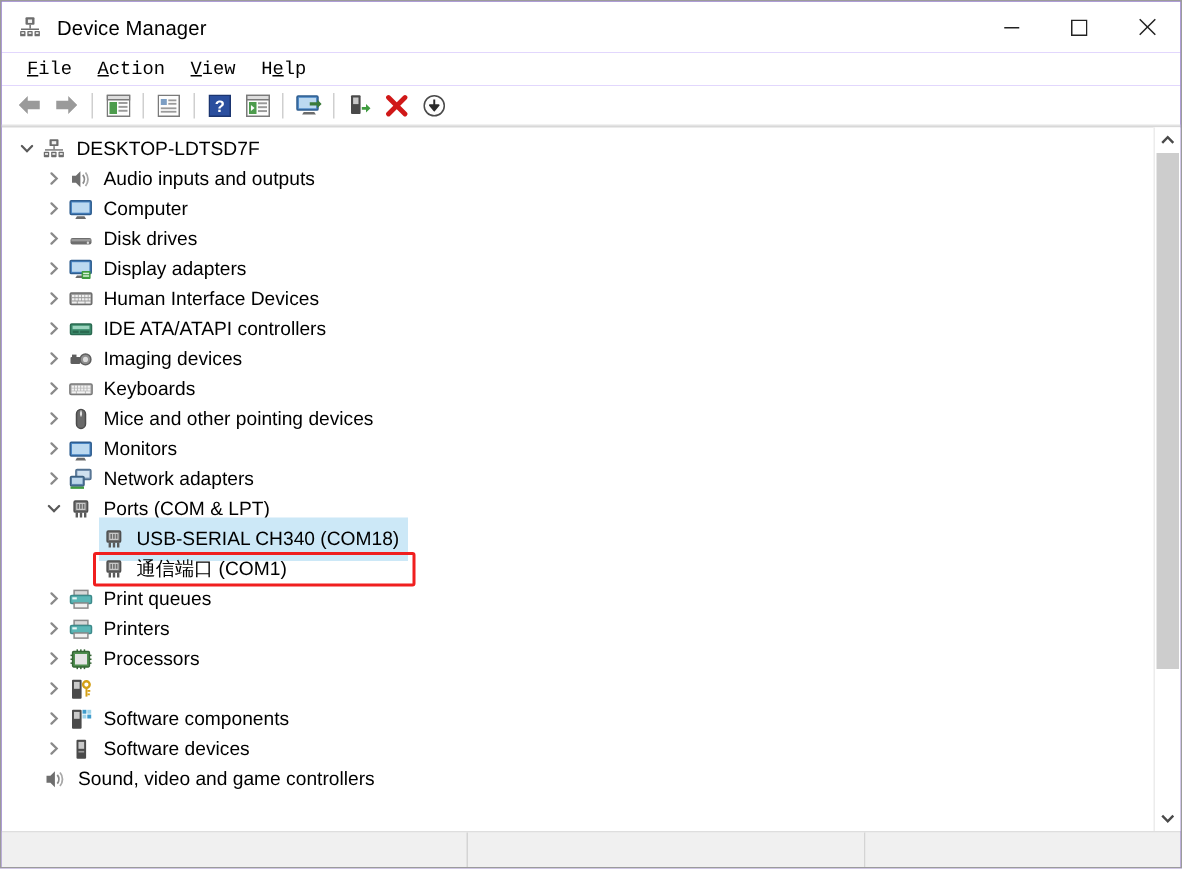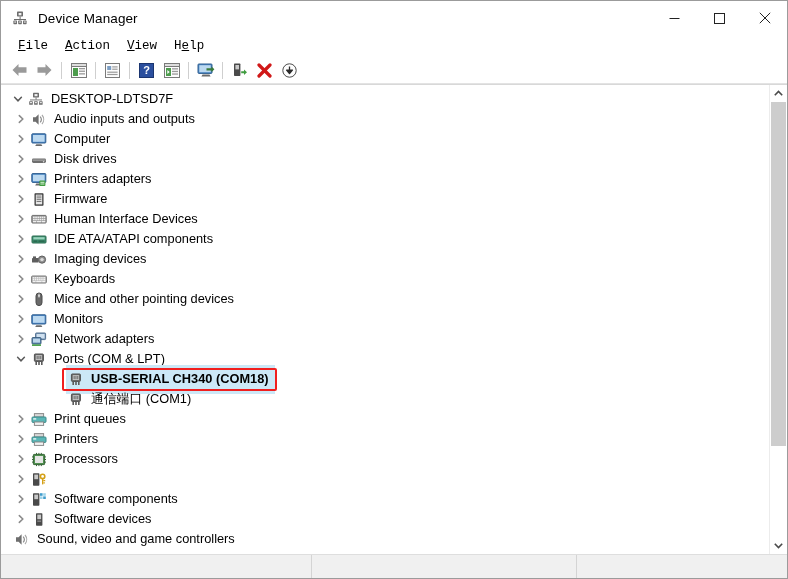--- a/index.html
+++ b/index.html
@@ -166,26 +166,25 @@
   }
   .node.selected {
     background: transparent;
   }
   .sel-bg {
     background: #cce8f7;
     display: flex;
     align-items: center;
     height: 29px;
     padding-right: 4px;
-    font-weight: bold;
   }
 
   
   .lvl0 { padding-left: 8px; }
-  .lvl1 { padding-left: 11px; }
+  .lvl1 { padding-left: 26px; }
   .lvl2 { padding-left: 48px; }
 
   
   .redbox {
     position: absolute;
     border: 2px solid #f01f1f;
     border-radius: 2px;
     pointer-events: none;
     box-sizing: border-box;
   }
@@ -464,41 +463,21 @@
               <span class="nicon">
                 <svg width="16" height="15" viewBox="0 0 16 15">
                   <rect x="0.8" y="1.6" width="14" height="8.8" rx="0.8" fill="#4a86c5" stroke="#2f5d8e"></rect>
                   <rect x="2" y="2.8" width="11.6" height="6.4" fill="#bcd9f0"></rect>
                   <path d="M5.3 11.6 L10.3 11.6 L11.4 13.4 L4.2 13.4 Z" fill="#6b6b6b"></path>
                   <rect x="8.4" y="8.6" width="6" height="5.4" rx="0.7" fill="#3f9c3f"></rect>
                   <rect x="9.4" y="9.8" width="4" height="1" fill="#d9f0d9"></rect>
                   <rect x="9.4" y="11.5" width="4" height="1" fill="#d9f0d9"></rect>
                 </svg>
               </span>
-              <span class="nlabel">Printers adapters</span>
-            </span>
-          </div>
-          <div class="node lvl1">
-            <span class="chev">
-              <svg width="10" height="10" viewBox="0 0 10 10">
-                <path d="M3.3 1.6 L6.8 5 L3.3 8.4" fill="none" stroke="#8a8a8a" stroke-width="1.5" stroke-linecap="round"></path>
-              </svg>
-            </span>
-            <span style="display: flex; align-items: center;">
-              <span class="nicon">
-                <svg width="16" height="15" viewBox="0 0 16 15">
-                  <rect x="3.5" y="1.2" width="9" height="12.6" rx="0.7" fill="#3c3c3c"></rect>
-                  <rect x="4.8" y="2.6" width="6.4" height="9.8" fill="#e8e8e8"></rect>
-                  <rect x="5.6" y="3.6" width="4.8" height="0.9" fill="#6e6e6e"></rect>
-                  <rect x="5.6" y="5.4" width="4.8" height="0.9" fill="#6e6e6e"></rect>
-                  <rect x="5.6" y="7.2" width="4.8" height="0.9" fill="#6e6e6e"></rect>
-                  <rect x="5.6" y="9" width="4.8" height="0.9" fill="#6e6e6e"></rect>
-                </svg>
-              </span>
-              <span class="nlabel">Firmware</span>
+              <span class="nlabel">Display adapters</span>
             </span>
           </div>
           <div class="node lvl1">
             <span class="chev">
               <svg width="10" height="10" viewBox="0 0 10 10">
                 <path d="M3.3 1.6 L6.8 5 L3.3 8.4" fill="none" stroke="#8a8a8a" stroke-width="1.5" stroke-linecap="round"></path>
               </svg>
             </span>
             <span style="display: flex; align-items: center;">
               <span class="nicon">
@@ -534,21 +513,21 @@
             </span>
             <span style="display: flex; align-items: center;">
               <span class="nicon">
                 <svg width="16" height="15" viewBox="0 0 16 15">
                   <rect x="1" y="4" width="14" height="7" rx="0.8" fill="#3f8f6f" stroke="#2a6a50"></rect>
                   <rect x="2.4" y="5.2" width="11.2" height="2.2" fill="#9bd4be"></rect>
                   <rect x="2.4" y="8.4" width="4" height="1.6" fill="#2a6a50"></rect>
                   <rect x="7.4" y="8.4" width="6.2" height="1.6" fill="#2a6a50"></rect>
                 </svg>
               </span>
-              <span class="nlabel">IDE ATA/ATAPI components</span>
+              <span class="nlabel">IDE ATA/ATAPI controllers</span>
             </span>
           </div>
           <div class="node lvl1">
             <span class="chev">
               <svg width="10" height="10" viewBox="0 0 10 10">
                 <path d="M3.3 1.6 L6.8 5 L3.3 8.4" fill="none" stroke="#8a8a8a" stroke-width="1.5" stroke-linecap="round"></path>
               </svg>
             </span>
             <span style="display: flex; align-items: center;">
               <span class="nicon">

